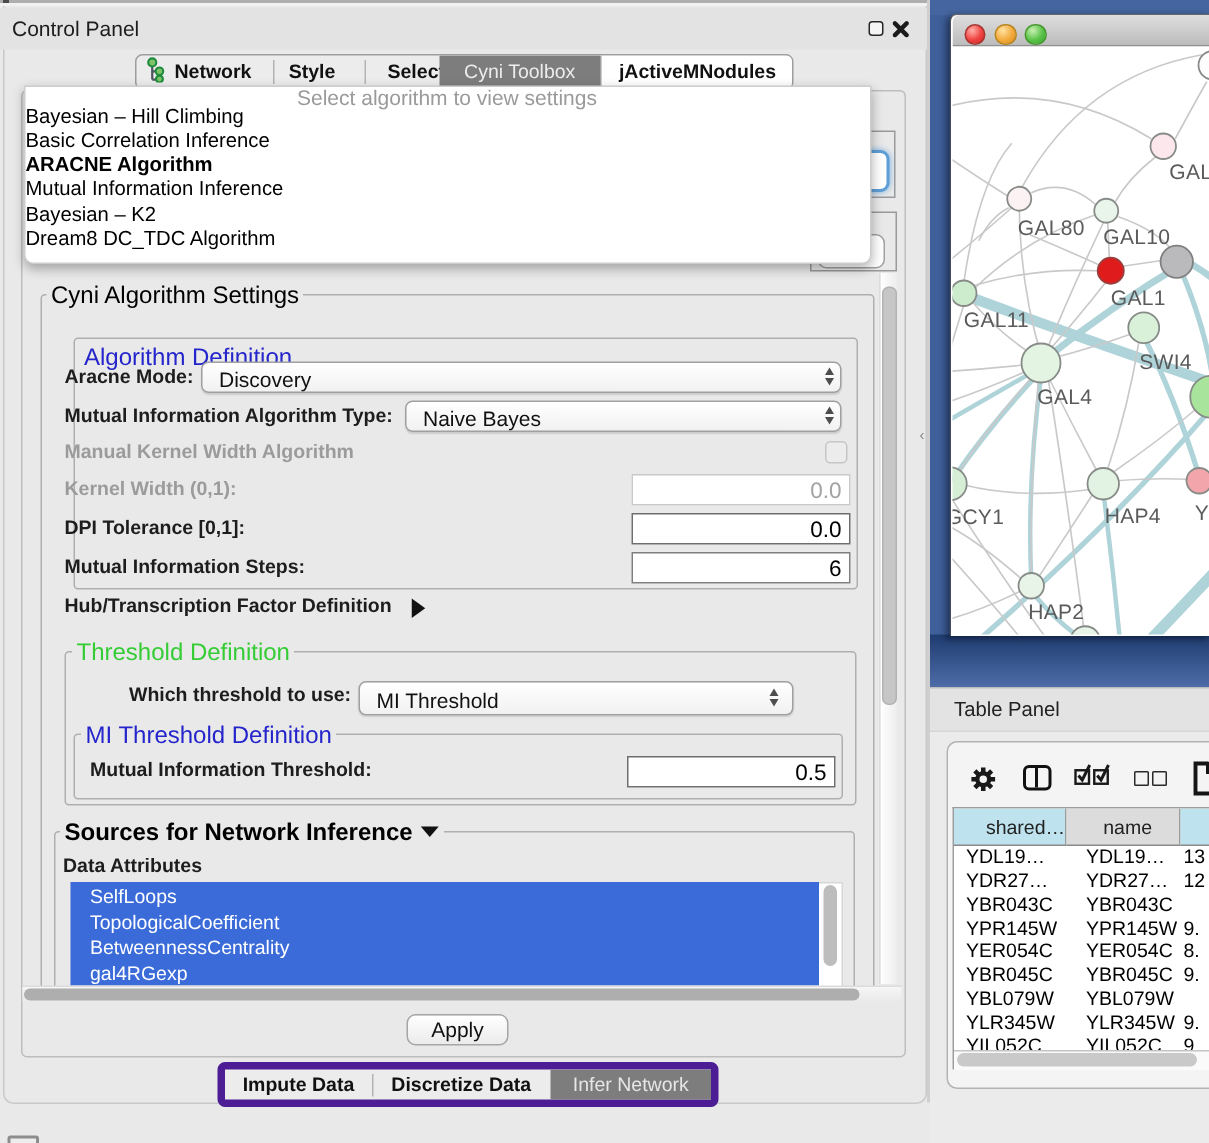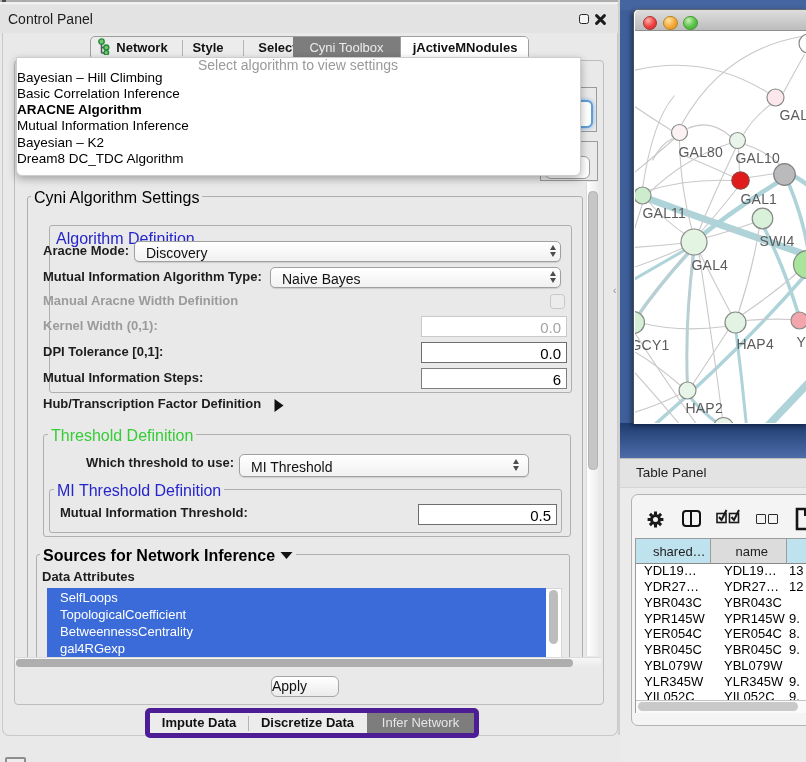--- a/index.html
+++ b/index.html
@@ -68,21 +68,21 @@
 <div class="ab lb b" style="left:43px;top:242.5px">Aracne Mode:</div>
 <div class="ab combo" style="left:134px;top:240.5px;width:425px;height:19.5px">
       <span>Discovery</span>
       <i class="arr"></i>
     </div>
 <div class="ab lb b" style="left:43px;top:268.5px">Mutual Information Algorithm Type:</div>
 <div class="ab combo" style="left:270px;top:266.5px;width:289px;height:19.5px">
       <span>Naive Bayes</span>
       <i class="arr"></i>
     </div>
-<div class="ab lb b gray" style="left:43px;top:292.5px">Manual Aracne Width Definition</div>
+<div class="ab lb b gray" style="left:43px;top:292.5px">Manual Kernel Width Algorithm</div>
 <div class="ab" style="left:550px;top:294px;width:13px;height:13px;border:1px solid #c6c6c6;border-radius:3.5px;background:#ececec"></div>
 <div class="ab lb b gray" style="left:43px;top:317.5px">Kernel Width (0,1):</div>
 <div class="ab field" style="left:421px;top:315.5px;width:146px;height:21px;border:1px solid #c9c9c9;color:#a3a3a3">0.0</div>
 <div class="ab lb b" style="left:43px;top:343.5px">DPI Tolerance [0,1]:</div>
 <div class="ab field" style="left:421px;top:341.5px;width:146px;height:21px;border:1.5px solid #6e6e6e">0.0</div>
 <div class="ab lb b" style="left:43px;top:369.5px">Mutual Information Steps:</div>
 <div class="ab field" style="left:421px;top:367.5px;width:146px;height:21px;border:1px solid #7e7e7e">6</div>
 
 <div class="ab lb b" style="left:43px;top:395.5px">Hub/Transcription Factor Definition</div>
 <svg class="ab" style="left:272px;top:398px" width="13" height="15" viewBox="0 0 13 15">
@@ -111,21 +111,21 @@
 <div class="ab" style="left:47px;top:588px;width:513px;height:69px;background:#fff;border:1px solid #d6d6d6"></div>
 <div class="ab" style="left:47px;top:588px;width:499px;height:69px;background:#3a6bd8"></div>
 <div class="ab" style="left:60px;top:588.5px;font-size:13px;color:#fff;line-height:17.3px;white-space:nowrap">SelfLoops<br>TopologicalCoefficient<br>BetweennessCentrality<br>gal4RGexp</div>
 <div class="ab" style="left:549px;top:590px;width:9px;height:54px;background:#bdbdbd;border-radius:4.5px"></div>
 
 <div class="ab" style="left:586px;top:182px;width:11px;height:474px;background:linear-gradient(90deg,#ffffff,#ededed);border-left:1px solid #dcdcdc"></div>
 <div class="ab" style="left:587.5px;top:191px;width:8px;height:277px;background:#c6c6c6;border-radius:4.5px;border:0.5px solid #b2b2b2"></div>
 <div class="ab" style="left:15px;top:657px;width:586px;height:10px;background:linear-gradient(#f6f6f6,#e9e9e9);border-top:1px solid #dcdcdc"></div>
 <div class="ab" style="left:16px;top:658.5px;width:557px;height:8px;background:#aeaeae;border-radius:4px"></div>
 
-<div class="ab" style="left:271px;top:676px;width:66px;height:19px;border:1px solid #a6a6a6;border-radius:6px;background:linear-gradient(#ffffff,#ebebeb);font-size:14px;color:#111;line-height:19px">Apply</div>
+<div class="ab" style="left:271px;top:676px;width:66px;height:19px;border:1px solid #a6a6a6;border-radius:6px;background:linear-gradient(#ffffff,#ebebeb);font-size:14px;color:#111;text-align:center;line-height:19px">Apply</div>
 
 <div class="ab" style="left:145px;top:707.5px;width:324px;height:20.5px;border:5px solid #4c1d95;border-radius:5px;background:#ececec;overflow:hidden">
   <div class="ab seg" style="left:0;top:0;width:98px;height:21px;line-height:20px">Impute Data</div>
   <div class="ab" style="left:98px;top:3px;width:1px;height:15px;background:#b4b4b4"></div>
   <div class="ab seg" style="left:98px;top:0;width:119px;height:21px;line-height:20px">Discretize Data</div>
   <div class="ab seg" style="left:217px;top:0;width:107px;height:21px;line-height:20px;background:#7d7d7d;color:#e6e6e6;font-weight:normal">Infer Network</div>
 </div>
 
 <div class="ab" style="left:5px;top:756.5px;width:17px;height:12px;border:2px solid #8d8d8d;border-radius:2px;background:#ededed"></div>
 
@@ -261,21 +261,21 @@
 </svg>
 <div class="ab" style="left:755.5px;top:514px;width:8px;height:8px;border:1.6px solid #2a2a2a;border-radius:1px"></div>
 <div class="ab" style="left:768px;top:514px;width:8px;height:8px;border:1.6px solid #2a2a2a;border-radius:1px"></div>
 <svg class="ab" style="left:795px;top:506.5px" width="18" height="24" viewBox="0 0 18 24">
  <path d="M2 2 H10 L16 8 V22 H2 Z" fill="#f4f4f4" stroke="#151515" stroke-width="2.6"></path>
  <path d="M10 2 V8 H16" fill="none" stroke="#151515" stroke-width="2"></path>
 </svg>
 
 <div class="ab" style="left:634.5px;top:537.5px;width:172px;height:174.5px;background:#fff;border-left:1px solid #9c9c9c;border-top:1px solid #9c9c9c;overflow:hidden">
 
-  <div class="ab" style="left:0;top:0;width:74.5px;height:24.5px;background:#bfe2ef;border-right:1px solid #9c9c9c;border-bottom:1px solid #8a8a8a;text-align:center;font-size:13px;color:#222;line-height:25px;text-indent:13px">shared…</div>
+  <div class="ab" style="left:0;top:0;width:74.5px;height:24.5px;background:#bfe2ef;border-right:1px solid #9c9c9c;border-bottom:1px solid #8a8a8a;text-align:right;font-size:13px;color:#222;line-height:25px;text-indent:13px">shared…</div>
   <div class="ab" style="left:75.5px;top:0;width:74.5px;height:24.5px;background:#dcdcdc;border-right:1px solid #9c9c9c;border-bottom:1px solid #8a8a8a;text-align:center;font-size:13px;color:#222;line-height:25px;text-indent:7px">name</div>
   <div class="ab" style="left:151px;top:0;width:21px;height:24.5px;background:#bfe2ef;border-bottom:1px solid #8a8a8a"></div>
 
   <div class="ab" style="left:0;top:24.8px;width:172px;font-size:13px;color:#000;line-height:15.75px;white-space:nowrap">
     <div class="ab" style="left:8.5px;top:0">YDL19…<br>YDR27…<br>YBR043C<br>YPR145W<br>YER054C<br>YBR045C<br>YBL079W<br>YLR345W<br>YIL052C</div>
     <div class="ab" style="left:88.5px;top:0">YDL19…<br>YDR27…<br>YBR043C<br>YPR145W<br>YER054C<br>YBR045C<br>YBL079W<br>YLR345W<br>YIL052C</div>
     <div class="ab" style="left:153.5px;top:0">13<br>12<br>&nbsp;<br>9.<br>8.<br>9.<br>&nbsp;<br>9.<br>9.</div>
   </div>
 
   <div class="ab" style="left:0;top:161.5px;width:172px;height:13px;background:#fafafa;border-top:1px solid #c4c4c4"></div>

